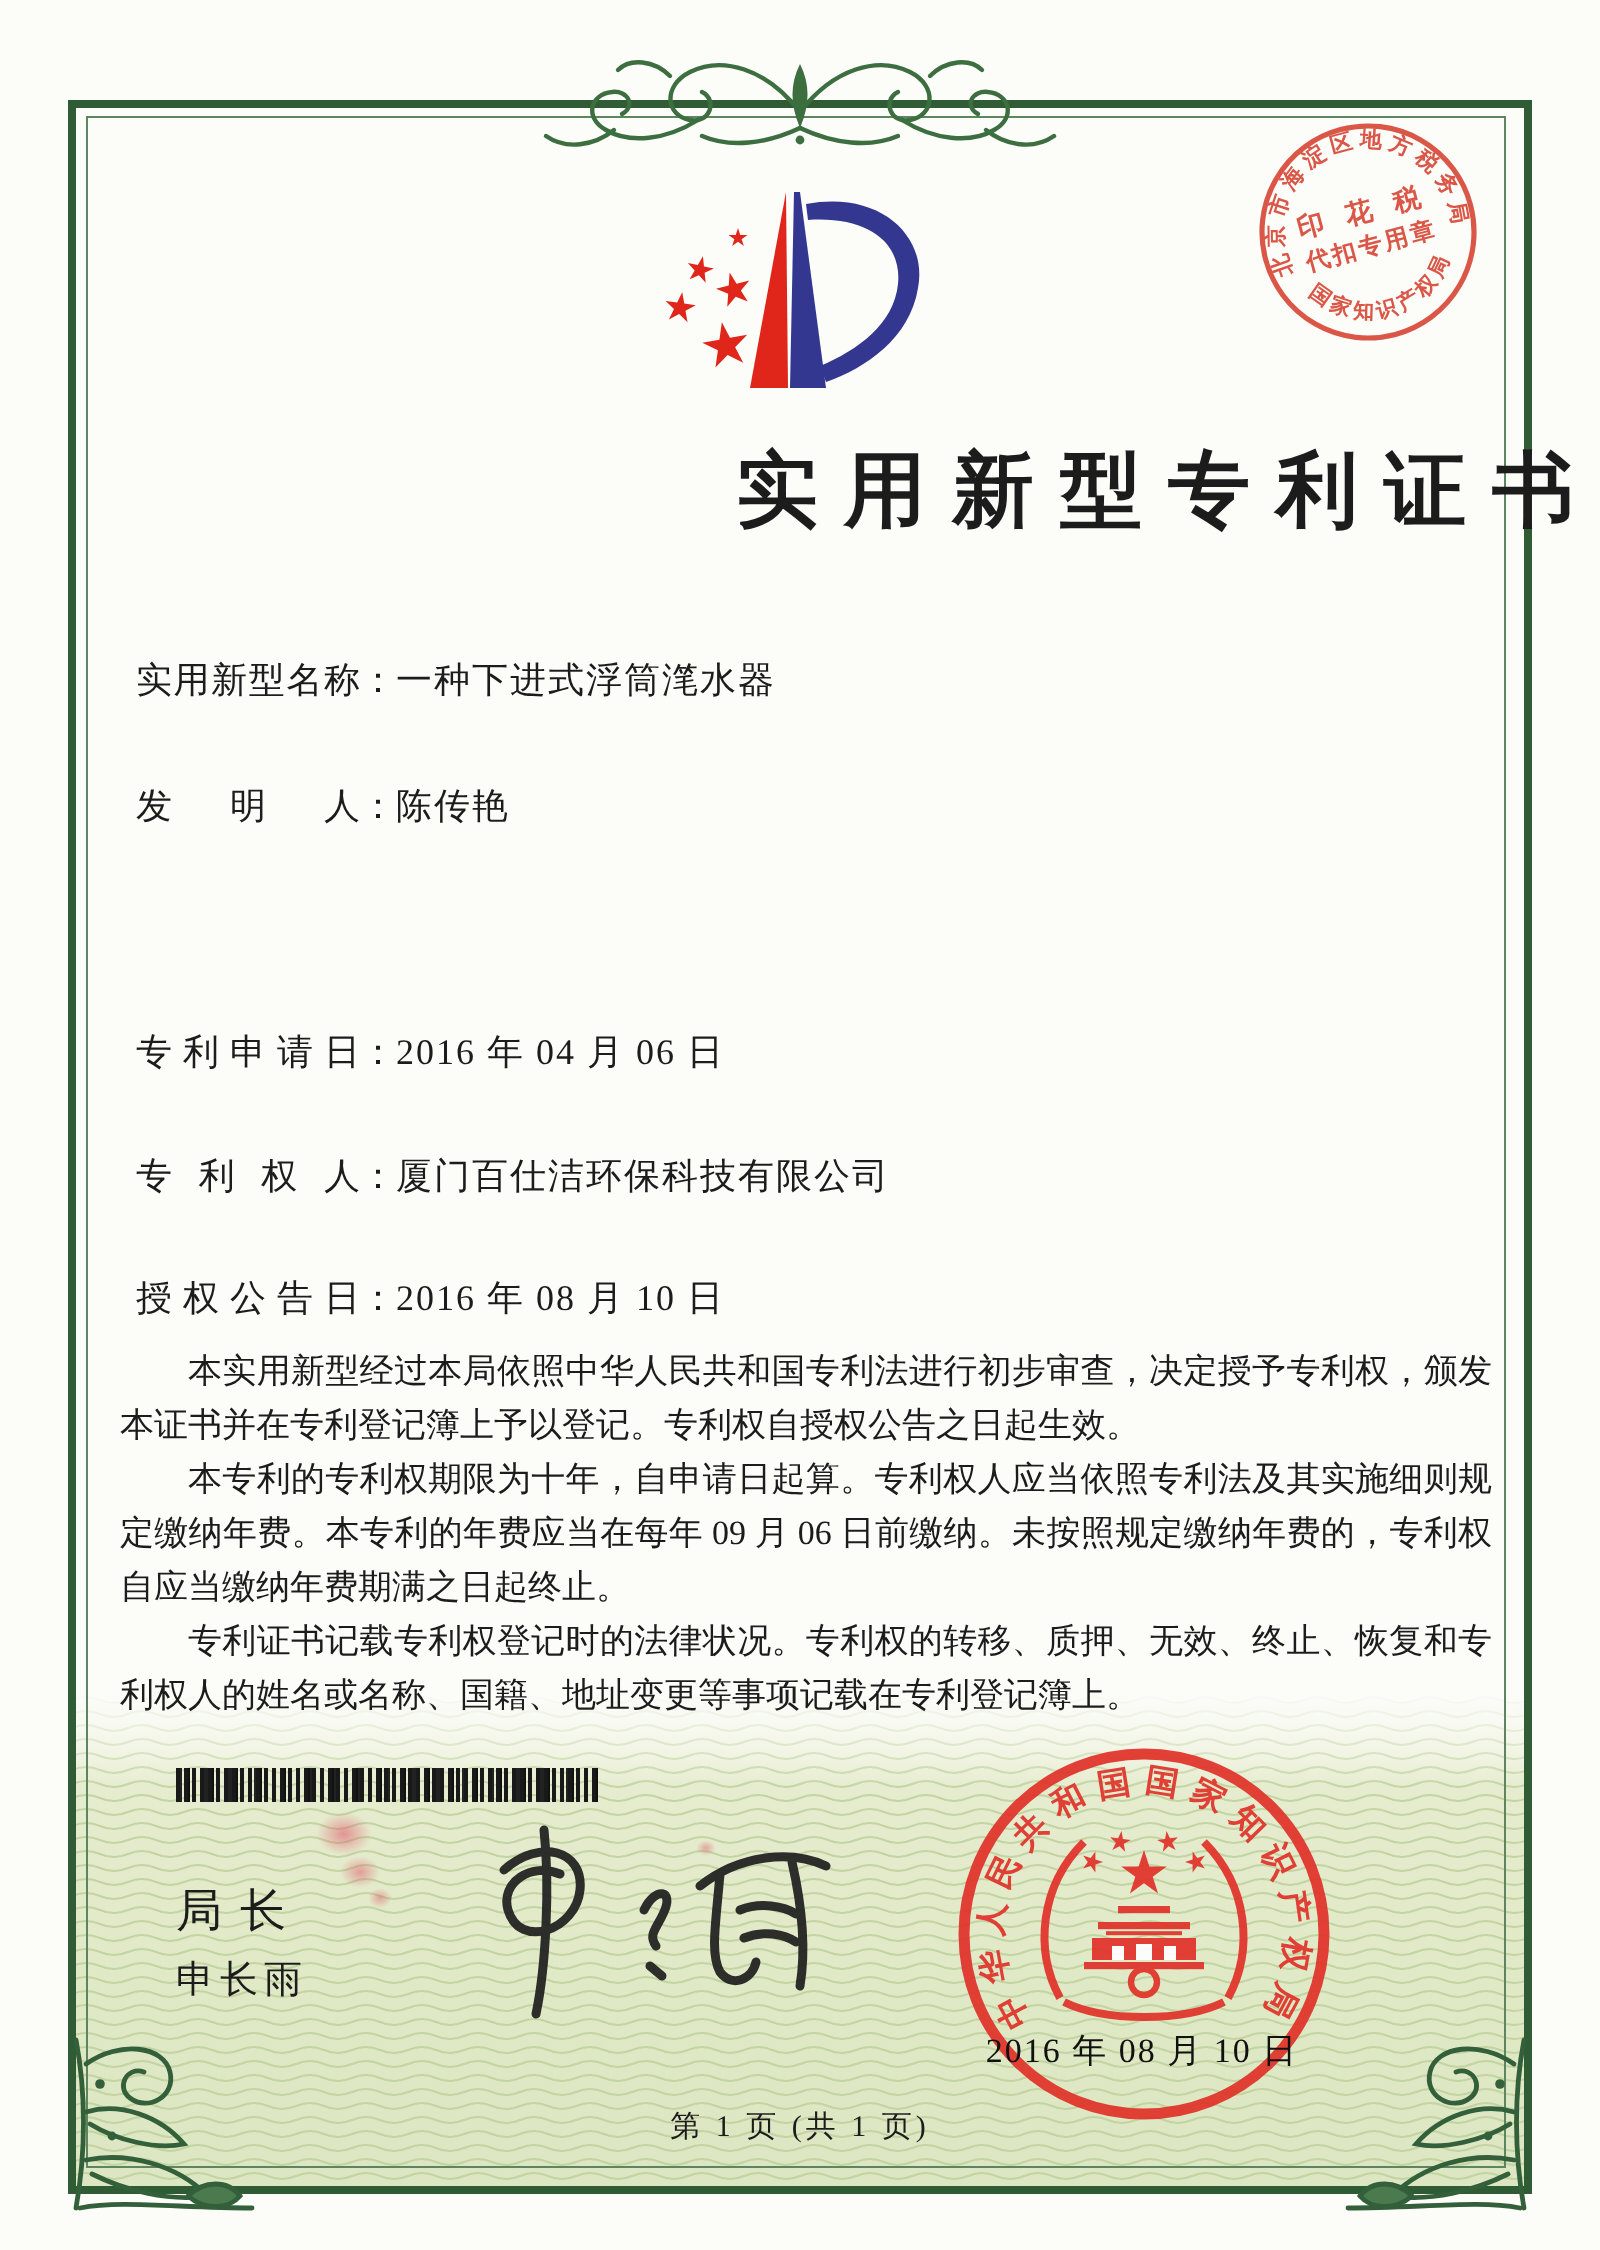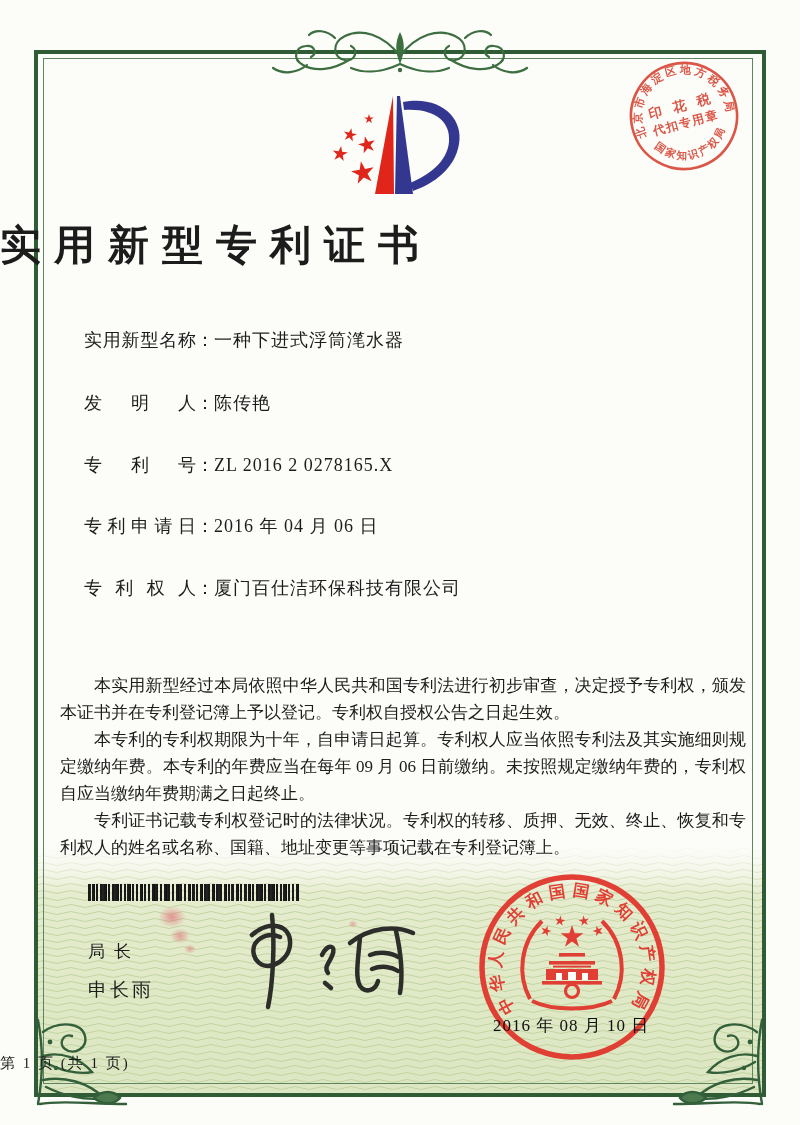--- a/index.html
+++ b/index.html
@@ -19,43 +19,43 @@
     border:4px solid #2f5c34;z-index:2;}
   .border-inner{position:absolute;left:43px;top:58px;width:708px;height:1024px;
     border:1px solid #5d855f;z-index:2;}
   .ornament{position:absolute;z-index:3;}
   
   .cert-no{position:absolute;left:68px;top:104px;z-index:5;
     font-size:17px;letter-spacing:2px;}
   .logo{position:absolute;left:325px;top:82px;width:150px;height:135px;z-index:4;}
   .tax-stamp{position:absolute;left:606px;top:38px;width:156px;height:156px;z-index:6;opacity:.92;}
   .page-title{position:absolute;left:0;width:800px;top:218px;z-index:5;
-    text-align:left;font-size:41px;font-weight:bold;letter-spacing:13px;margin:0;}
-  
-  .row{position:absolute;left:84px;z-index:5;font-size:18px;white-space:nowrap;}
+    text-align:right;font-size:41px;font-weight:bold;letter-spacing:13px;margin:0;}
+  
+  .row{position:absolute;left:68px;z-index:5;font-size:18px;white-space:nowrap;}
   .row .lbl{display:inline-block;width:112px;text-align-last:justify;text-align:justify;}
   .row .val{letter-spacing:1px;}
   
   .body-text{position:absolute;left:60px;top:672px;width:686px;z-index:5;
     font-size:17px;line-height:27px;text-align:justify;}
   .body-text p{margin:0;text-indent:34px;font-family:Liberation Serif, serif;}
   
   .barcode{position:absolute;left:88px;top:884px;width:212px;height:17px;z-index:5;
     background:
       repeating-linear-gradient(90deg,#191919 0 2px,transparent 2px 4px),
       repeating-linear-gradient(90deg,#111 0 1px,transparent 1px 6px),
       repeating-linear-gradient(90deg,#222 0 3px,transparent 3px 13px);}
-  .signer-title{position:absolute;left:88px;top:940px;z-index:5;font-size:17px;letter-spacing:9px;}
+  .signer-title{position:absolute;left:88px;top:940px;z-index:5;font-size:23px;letter-spacing:9px;}
   .signer-name{position:absolute;left:88px;top:977px;z-index:5;font-size:19px;letter-spacing:3px;text-align:right;}
   .signature{position:absolute;left:200px;top:903px;width:230px;height:112px;z-index:5;}
   .agency-seal{position:absolute;left:462px;top:857px;width:220px;height:220px;z-index:5;opacity:.93;}
   .seal-date{position:absolute;left:478px;top:1014px;width:186px;z-index:6;
     text-align:center;font-size:17px;letter-spacing:1px;color:#111;}
   .page-footer{position:absolute;left:0;top:1054px;width:800px;z-index:5;
-    font-size:15px;letter-spacing:2px;}
+    text-align:center;font-size:15px;letter-spacing:2px;}
   .smudge{position:absolute;z-index:4;border-radius:50%;}
   .s1{left:158px;top:906px;width:28px;height:22px;
       background:radial-gradient(ellipse,rgba(224,62,90,.5),rgba(224,62,90,0) 70%);}
   .s2{left:170px;top:928px;width:20px;height:16px;
       background:radial-gradient(ellipse,rgba(224,62,90,.45),rgba(224,62,90,0) 70%);}
   .s3{left:184px;top:944px;width:12px;height:10px;
       background:radial-gradient(ellipse,rgba(224,62,90,.4),rgba(224,62,90,0) 70%);}
   .s4{left:348px;top:920px;width:10px;height:8px;
       background:radial-gradient(ellipse,rgba(224,62,90,.4),rgba(224,62,90,0) 70%);}
   .stamp-text{font-family:"Liberation Serif","DejaVu Serif",serif;font-weight:bold;fill:#d84a3a;}
@@ -189,28 +189,28 @@
   </svg>
 
   <h1 class="page-title">实用新型专利证书</h1>
 
   <div class="row" style="top:328px">
     <span class="lbl">实用新型名称</span><span>：</span><span class="val">一种下进式浮筒滗水器</span>
   </div>
   <div class="row" style="top:391px">
     <span class="lbl">发　明　人</span><span>：</span><span class="val">陈传艳</span>
   </div>
-  <div class="row" style="top:453px">
-    <span class="lbl">专　利　号</span><span>：</span><span class="val">ZL 2016 2 0278165.X</span>
-  </div>
   <div class="row" style="top:514px">
     <span class="lbl">专利申请日</span><span>：</span><span class="val">2016 年 04 月 06 日</span>
   </div>
   <div class="row" style="top:576px">
     <span class="lbl">专 利 权 人</span><span>：</span><span class="val">厦门百仕洁环保科技有限公司</span>
+  </div>
+  <div class="row" style="top:637px">
+    <span class="lbl">授权公告日</span><span>：</span><span class="val">2016 年 08 月 10 日</span>
   </div>
 
   <div class="body-text">
     <p>本实用新型经过本局依照中华人民共和国专利法进行初步审查，决定授予专利权，颁发本证书并在专利登记簿上予以登记。专利权自授权公告之日起生效。</p>
     <p>本专利的专利权期限为十年，自申请日起算。专利权人应当依照专利法及其实施细则规定缴纳年费。本专利的年费应当在每年 09 月 06 日前缴纳。未按照规定缴纳年费的，专利权自应当缴纳年费期满之日起终止。</p>
     <p>专利证书记载专利权登记时的法律状况。专利权的转移、质押、无效、终止、恢复和专利权人的姓名或名称、国籍、地址变更等事项记载在专利登记簿上。</p>
   </div>
 
   <div class="barcode"></div>
 

